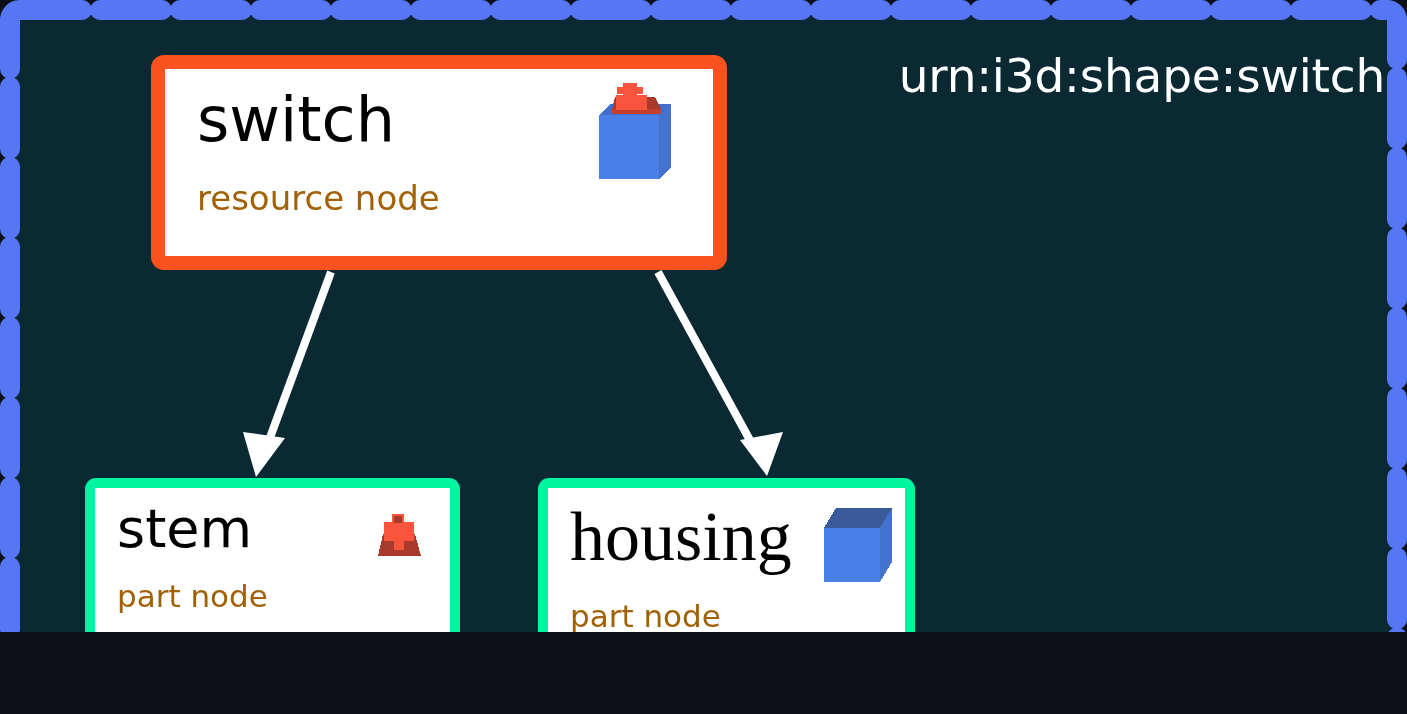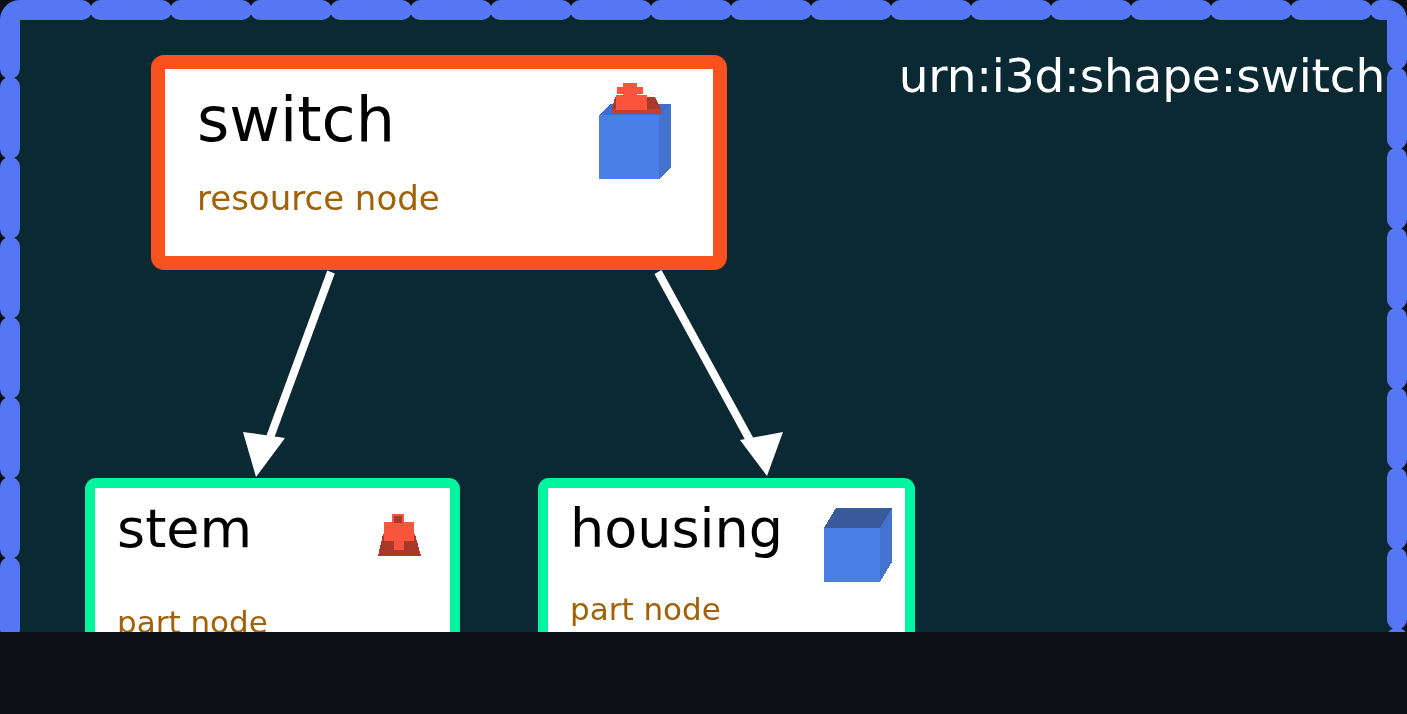--- a/index.html
+++ b/index.html
@@ -96,34 +96,34 @@
   #node-switch .node-icon { right: 36px; top: 10px; }
 
   
   #node-stem {
     left: 85px;
     top: 478px;
     width: 375px;
     height: 170px;
     background: #00f5a0;
   }
-  #node-stem .node-inner { padding: 14px 0 0 22px; justify-content: space-between; }
+  #node-stem .node-inner { padding: 14px 0 0 22px; }
   #node-stem .node-title { font-size: 54px; margin-bottom: 25px; }
   #node-stem .node-subtitle { font-size: 31px; }
   #node-stem .node-icon { left: 275px; top: 22px; }
 
   #node-housing {
     left: 538px;
     top: 478px;
     width: 377px;
     height: 170px;
     background: #00f5a0;
   }
   #node-housing .node-inner { padding: 14px 0 0 22px; }
-  #node-housing .node-title { font-size: 54px; margin-bottom: 38px; }
+  #node-housing .node-title { font-size: 70px; margin-bottom: 29px; font-family: Liberation Serif, serif; }
   #node-housing .node-subtitle { font-size: 31px; }
   #node-housing .node-icon { left: 272px; top: 12px; }
 
   
   #edges {
     position: absolute;
     left: 0; top: 0;
     width: 1407px;
     height: 714px;
     pointer-events: none;

